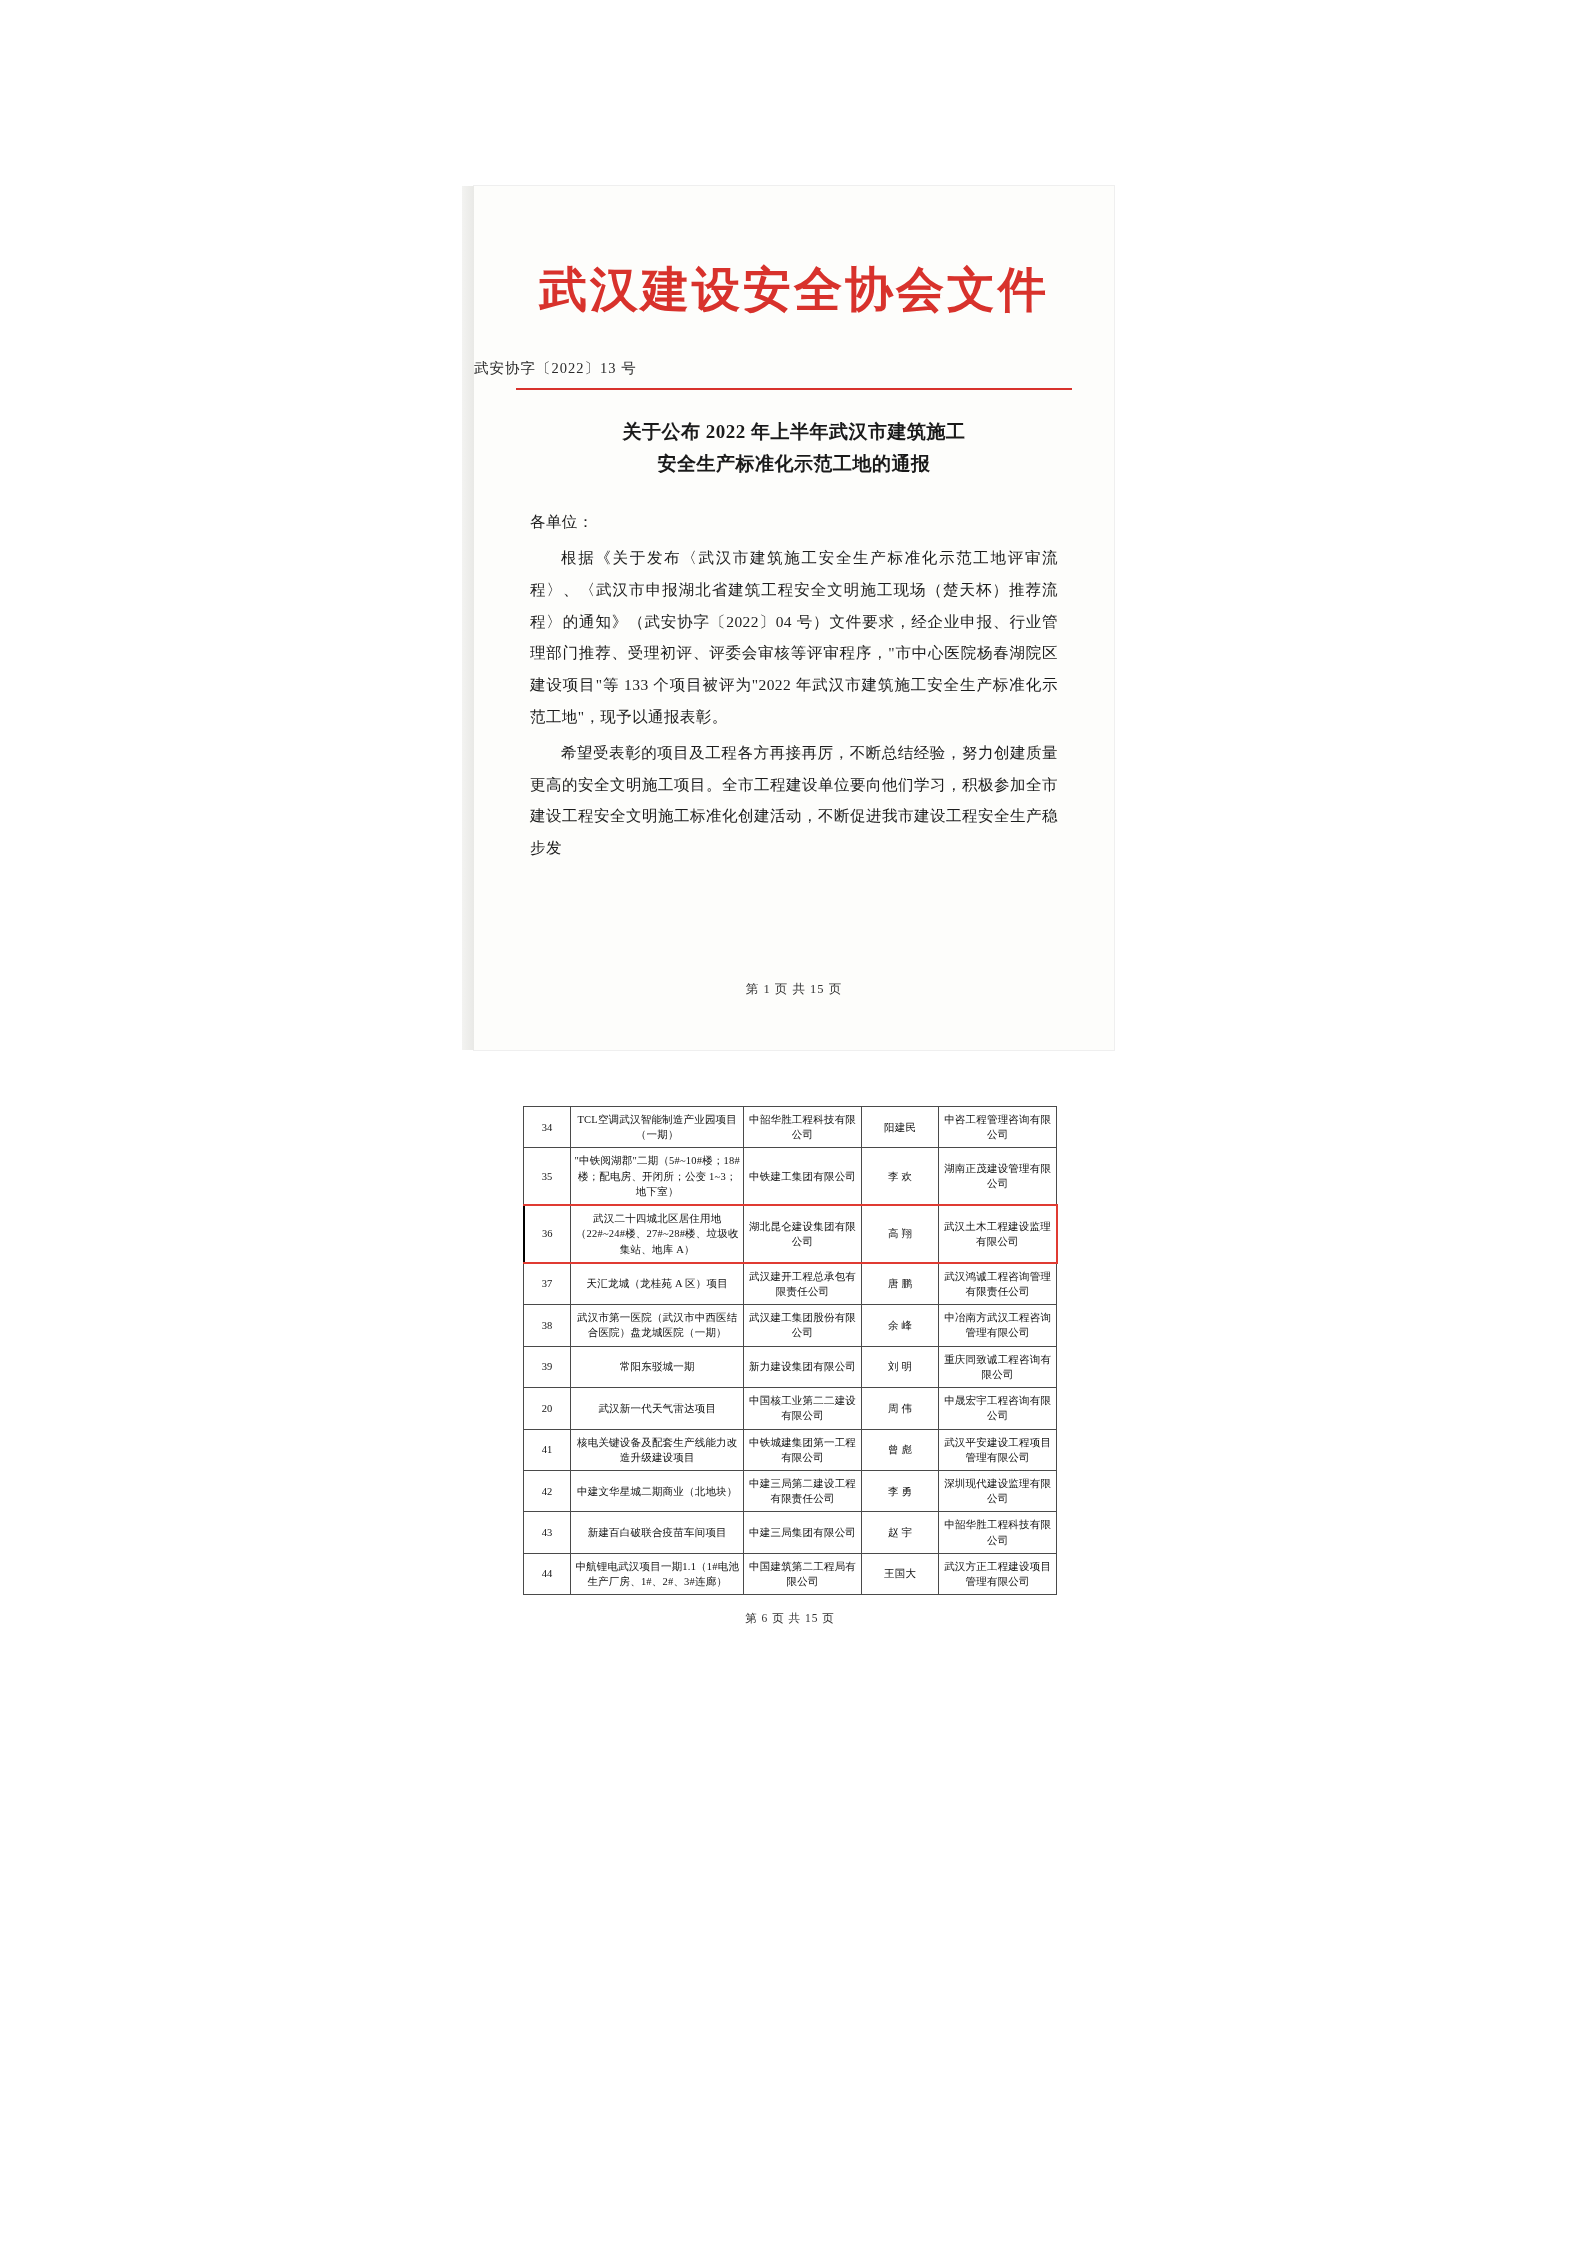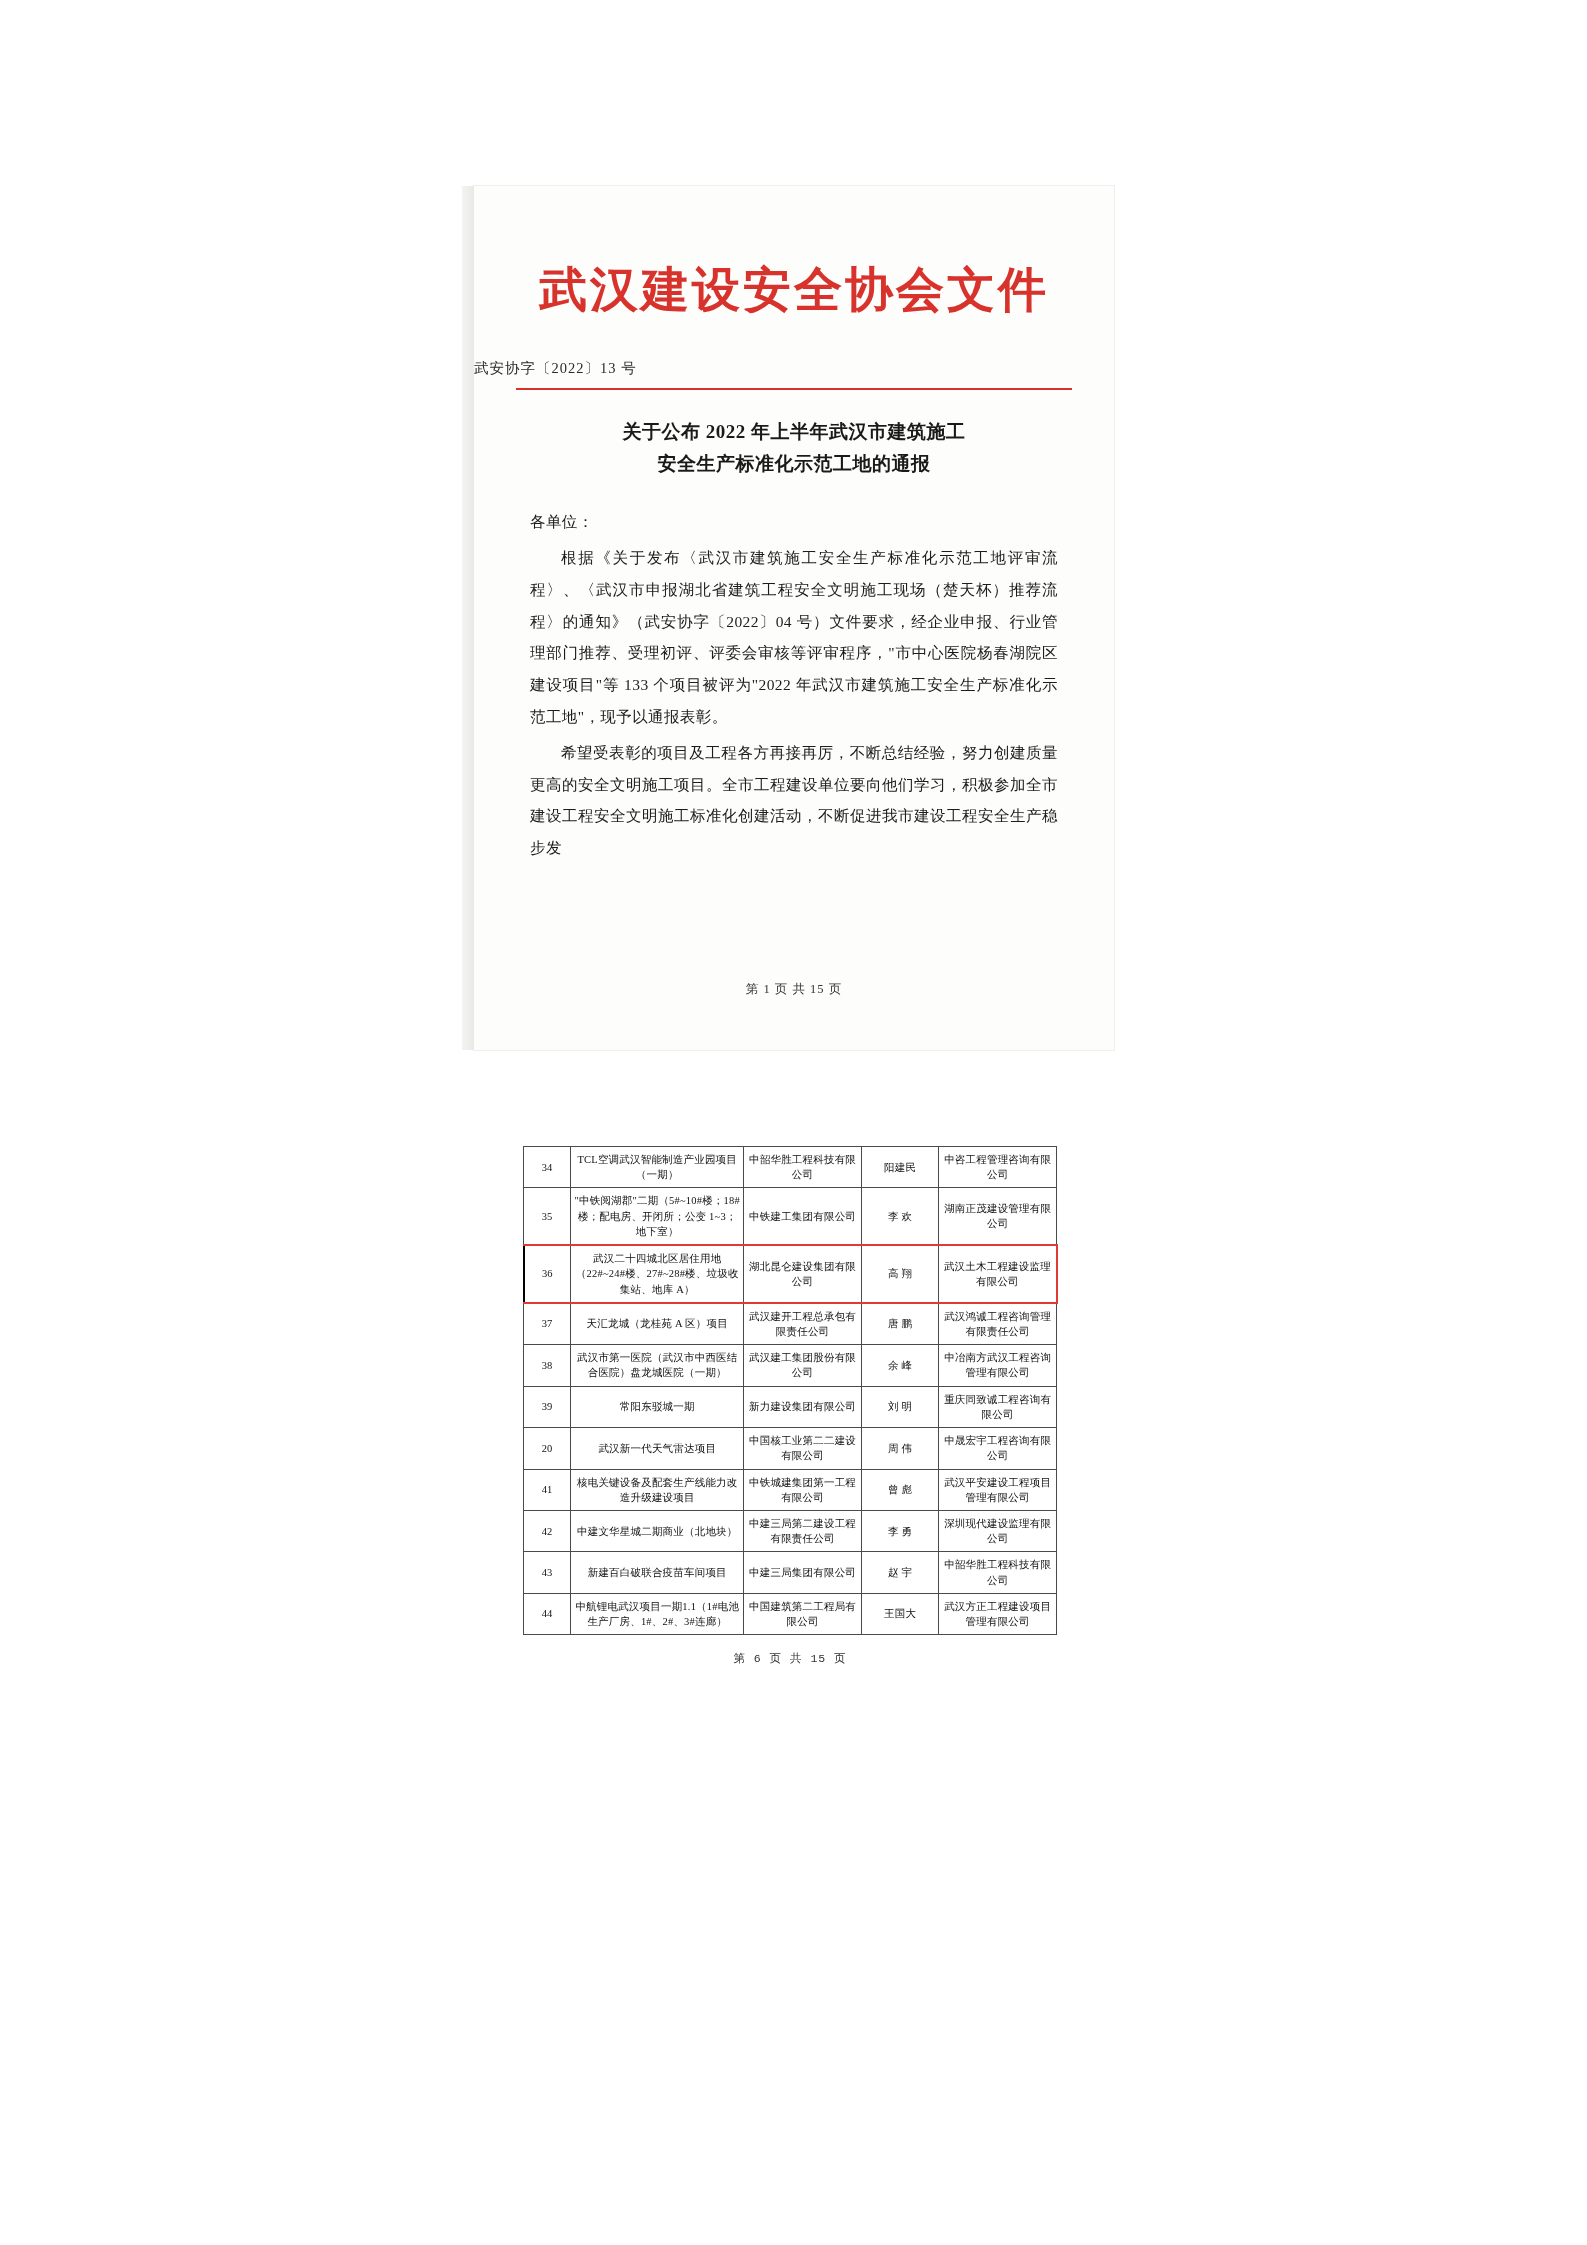--- a/index.html
+++ b/index.html
@@ -85,21 +85,21 @@
     text-align: center;
     font-size: 12.5px;
     color: #333;
     letter-spacing: 1px;
   }
 
   
   .doc-page-2 {
     position: absolute;
     left: 500px;
-    top: 1130px;
+    top: 1090px;
     width: 580px;
     height: 820px;
     background: #ffffff;
   }
   table.award-table {
     border-collapse: collapse;
     width: 535px;
     margin: 16px auto 0 auto;
     table-layout: fixed;
   }
@@ -125,21 +125,20 @@
   }
   tr.highlight td:first-child { border-left: 2px solid #000000; }
   tr.highlight td:last-child  { border-right: 2px solid #e03b32; }
 
   .page-footer-2 {
     text-align: center;
     font-size: 11.5px;
     color: #333;
     letter-spacing: 1px;
     margin-top: 16px;
-    font-family: Liberation Mono, monospace;
   }
 </style>
 </head>
 <body>
 
 <div class="doc-page-1">
 
   <div class="letterhead">武汉建设安全协会文件</div>
 
   <div class="doc-number">武安协字〔2022〕13 号</div>

